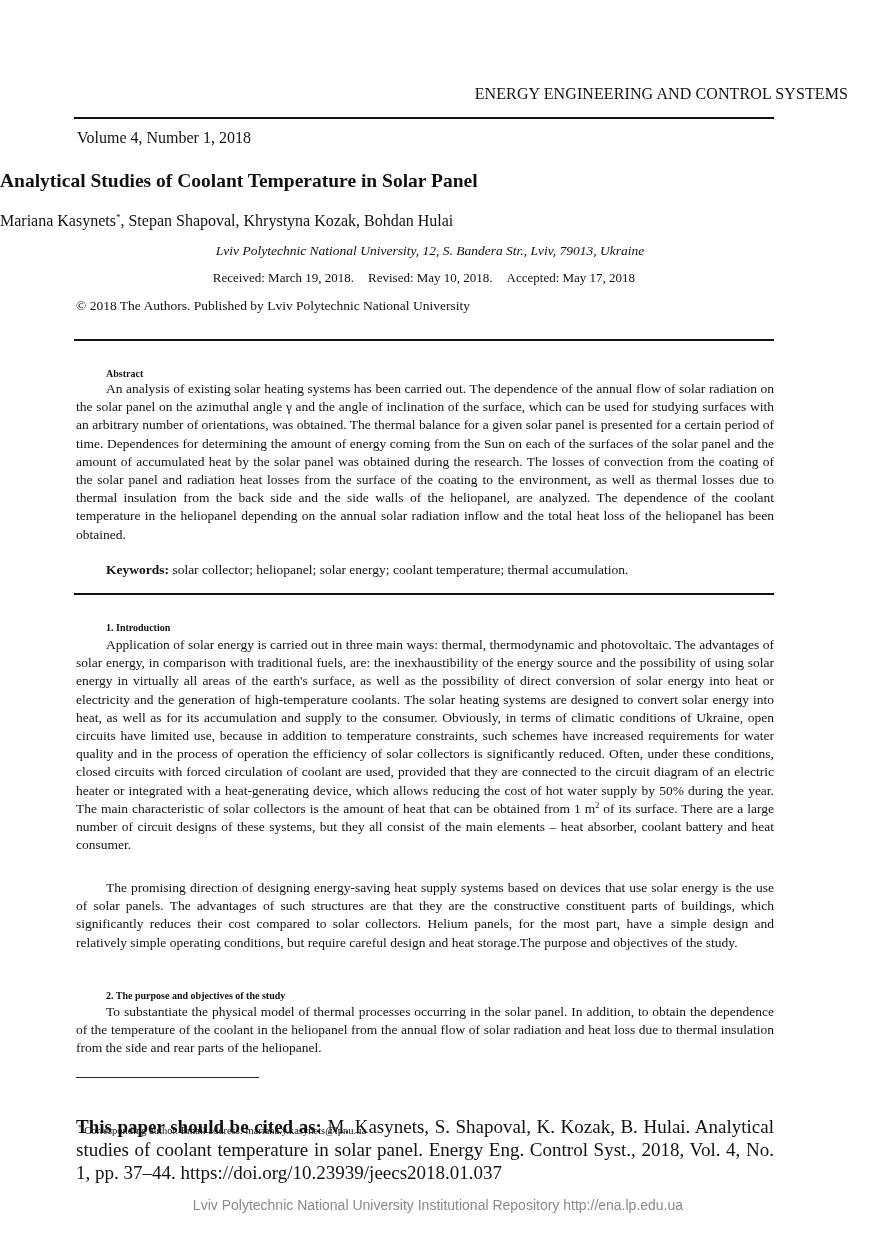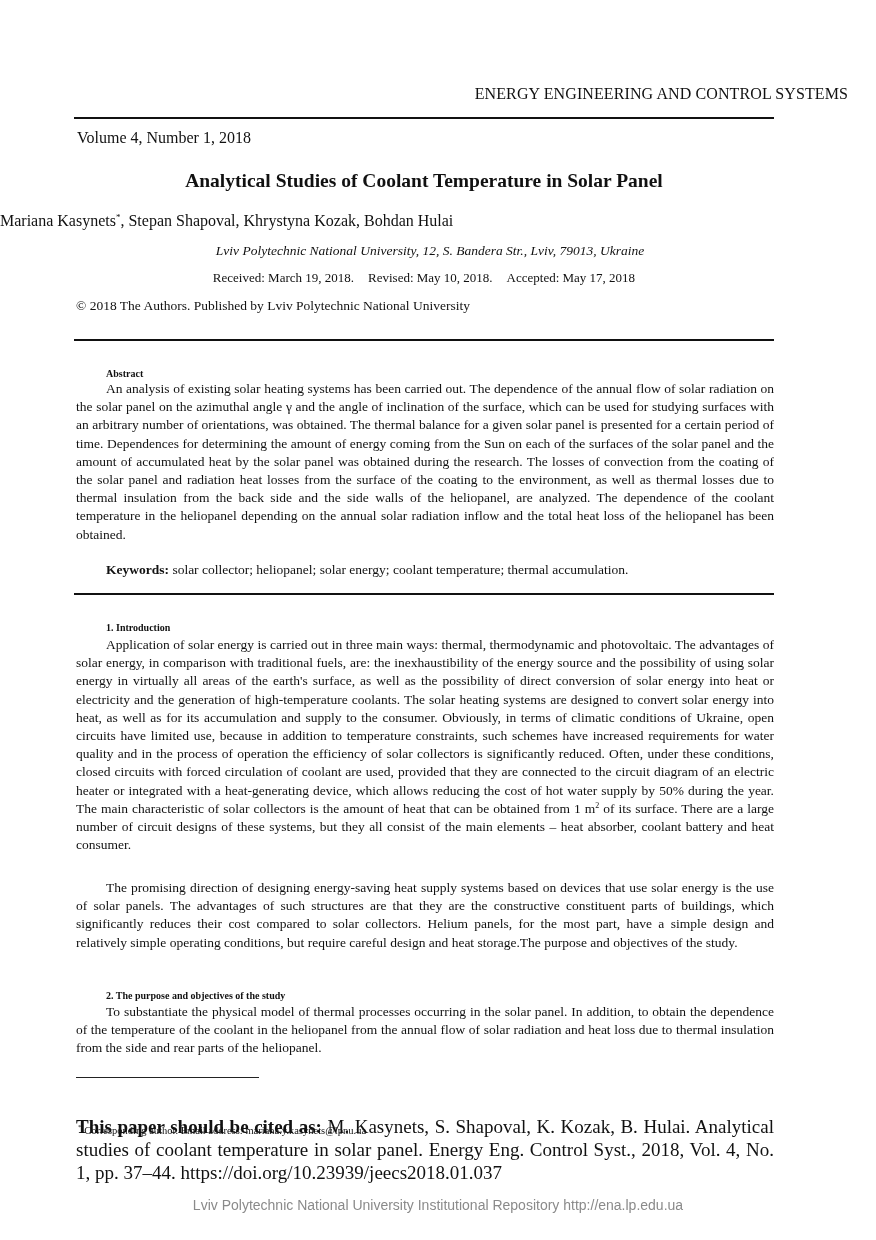--- a/index.html
+++ b/index.html
@@ -2,21 +2,21 @@
 <html><head>
 <meta charset="utf-8">
 <style>
   html, body { margin: 0; padding: 0; background: #ffffff; }
   body { width: 876px; height: 1240px; position: relative; overflow: hidden;
          font-family: "Liberation Serif", "DejaVu Serif", serif; color: #111; }
   .abs { position: absolute; }
   .journal { top: 85px; left: 0; width: 848px; text-align: right; font-size: 16px; letter-spacing: 0.1px; }
   .rule { position: absolute; left: 74px; width: 700px; height: 2px; background: #111; }
   .volume { top: 129px; left: 77px; font-size: 16px; }
-  .title { top: 170px; left: 0; width: 848px; text-align: center; font-size: 19.5px; font-weight: bold; }
+  .title { top: 170px; left: 0; width: 848px; text-align: left; font-size: 19.5px; font-weight: bold; }
   .authors { top: 212px; left: 0; width: 848px; font-size: 16px; }
   .authors sup { font-size: 9px; }
   .affil { top: 243px; left: 0; width: 848px; text-align: center; font-size: 13.5px; font-style: italic; margin-left: 6px; }
   .dates { top: 270px; left: 0; width: 848px; text-align: center; font-size: 13px; word-spacing: 0px; }
   .dates span.gap { display: inline-block; width: 14px; }
   .copyright { top: 298px; left: 76px; font-size: 13.5px; }
   .head { font-weight: bold; font-size: 10px; margin-top: 8px; }
   .para { font-size: 13.5px; line-height: 18.2px; text-align: justify; text-indent: 30px; width: 698px; left: 76px; }
   .para sup { font-size: 8px; line-height: 0; }
   .footnote-rule { position: absolute; left: 76px; top: 1077px; width: 183px; height: 1px; background: #222; }

